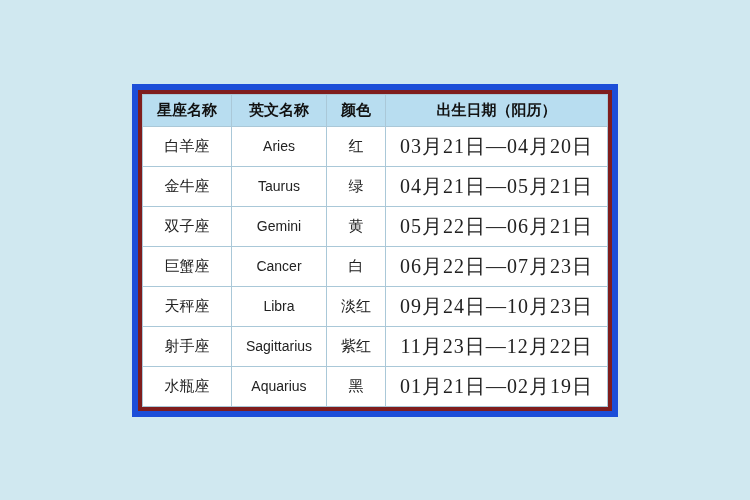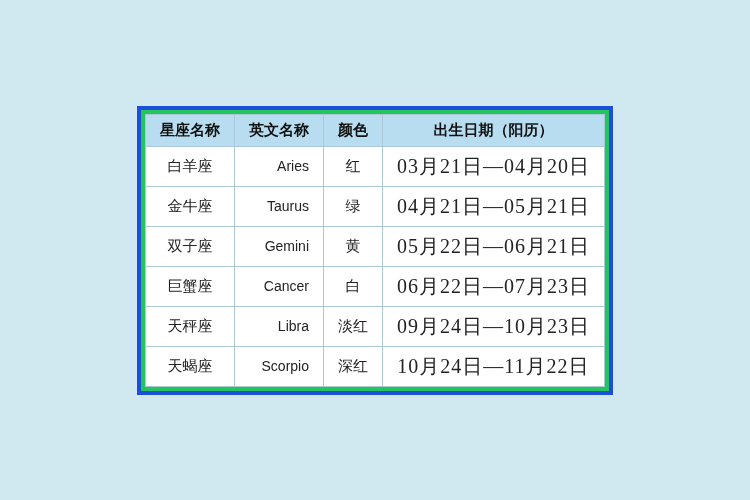--- a/index.html
+++ b/index.html
@@ -12,22 +12,22 @@
       width: 750px;
       height: 500px;
       background-color: #d0e8f0;
       display: flex;
       align-items: center;
       justify-content: center;
       font-family: "SimSun", "宋体", serif;
     }
 
     .table-container {
-      background-color: #22c55e;
-      border: 4px solid #1d4ed8;
+      background-color: #7f1d1d;
+      border: 6px solid #1d4ed8;
       padding: 4px;
     }
 
     table {
       border-collapse: collapse;
       background-color: #fff;
     }
 
     th, td {
       border: 1px solid #aac8d8;
@@ -49,21 +49,20 @@
       background-color: #ffffff;
     }
 
     td:first-child {
       font-family: Liberation Serif, serif;
     }
 
     td:nth-child(2) {
       font-family: Arial, sans-serif;
       font-size: 14px;
-      text-align: right;
     }
 
     td:nth-child(4) {
       font-family: "SimSun", "宋体", serif;
       font-size: 20px;
       letter-spacing: 1px;
     }
   </style>
 </head>
 <body>
@@ -103,20 +102,26 @@
           <td>白</td>
           <td>06月22日—07月23日</td>
         </tr>
         <tr>
           <td>天秤座</td>
           <td>Libra</td>
           <td>淡红</td>
           <td>09月24日—10月23日</td>
         </tr>
         <tr>
-          <td>天蝎座</td>
-          <td>Scorpio</td>
-          <td>深红</td>
-          <td>10月24日—11月22日</td>
+          <td>射手座</td>
+          <td>Sagittarius</td>
+          <td>紫红</td>
+          <td>11月23日—12月22日</td>
+        </tr>
+        <tr>
+          <td>水瓶座</td>
+          <td>Aquarius</td>
+          <td>黑</td>
+          <td>01月21日—02月19日</td>
         </tr>
       </tbody>
   </table>
 </div>
 
 </body></html>

